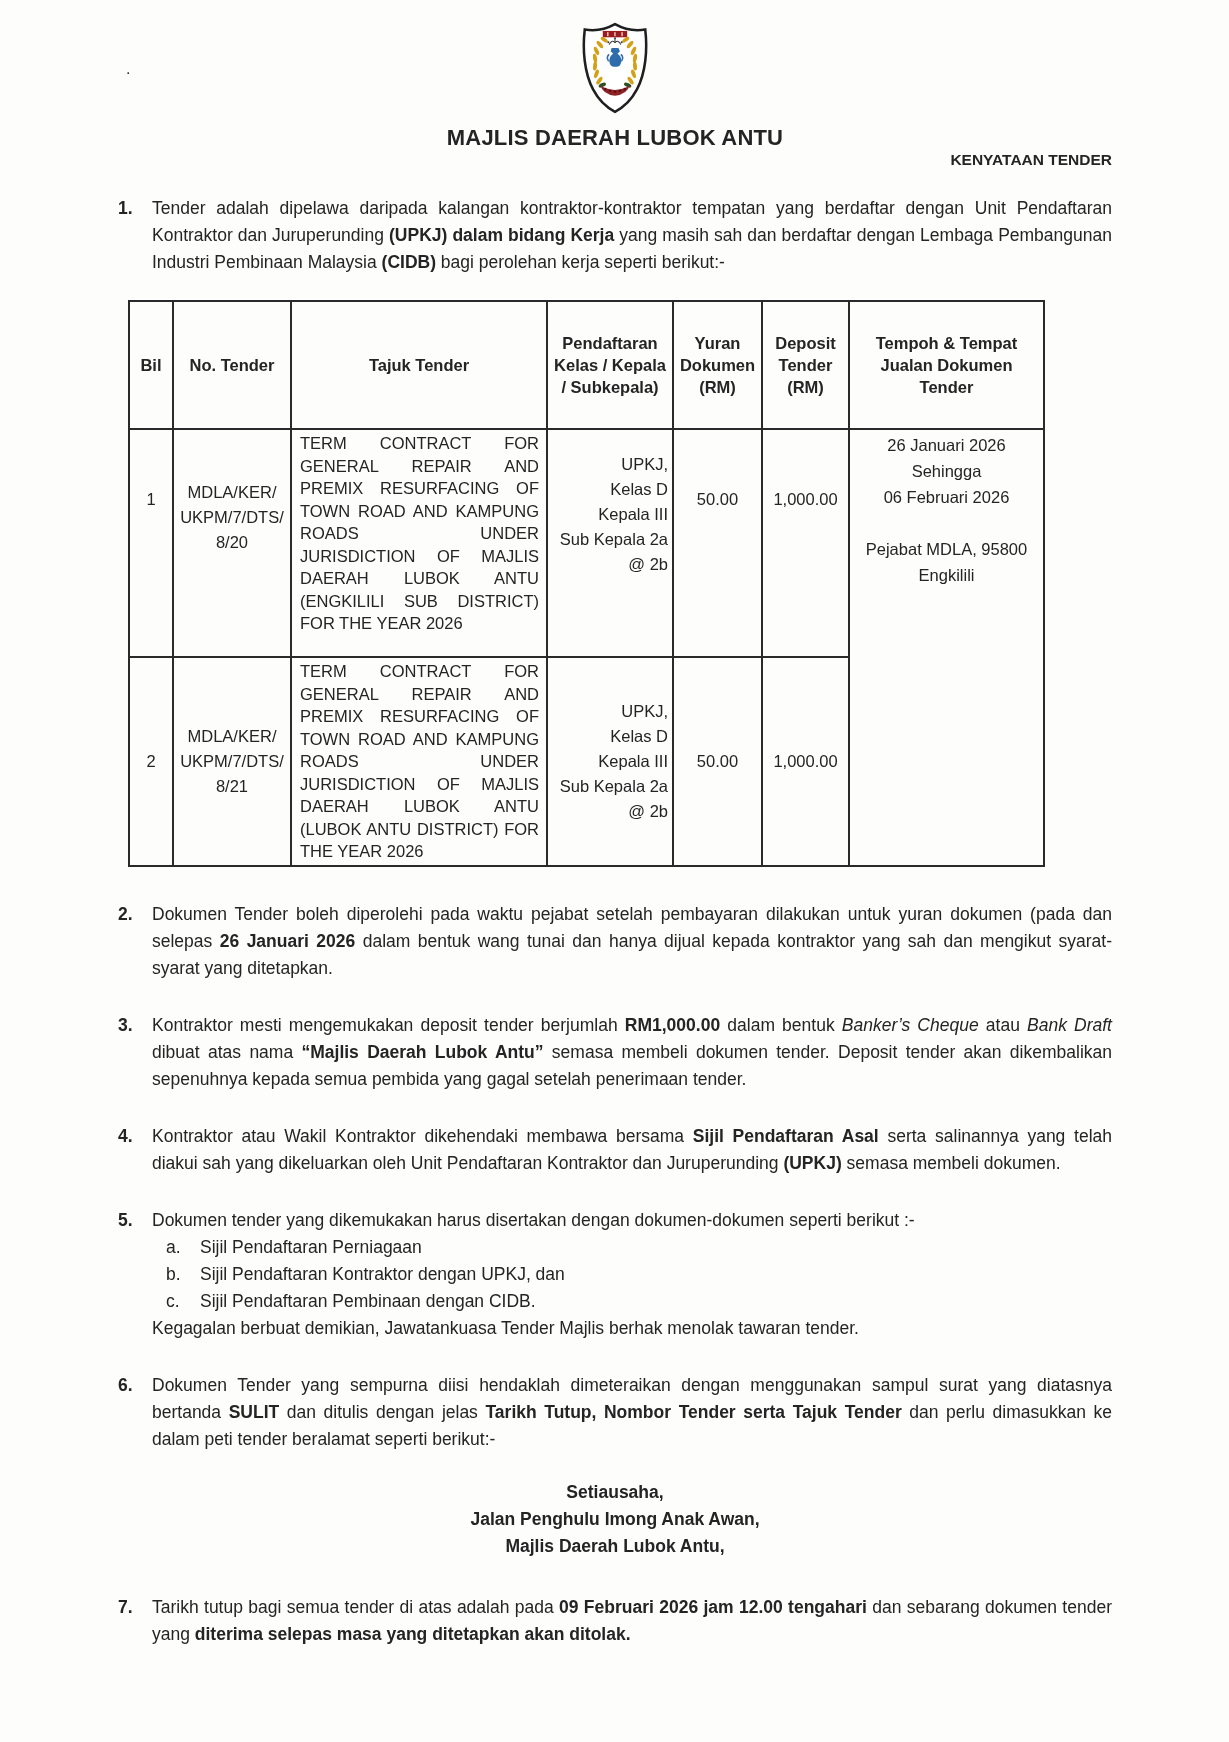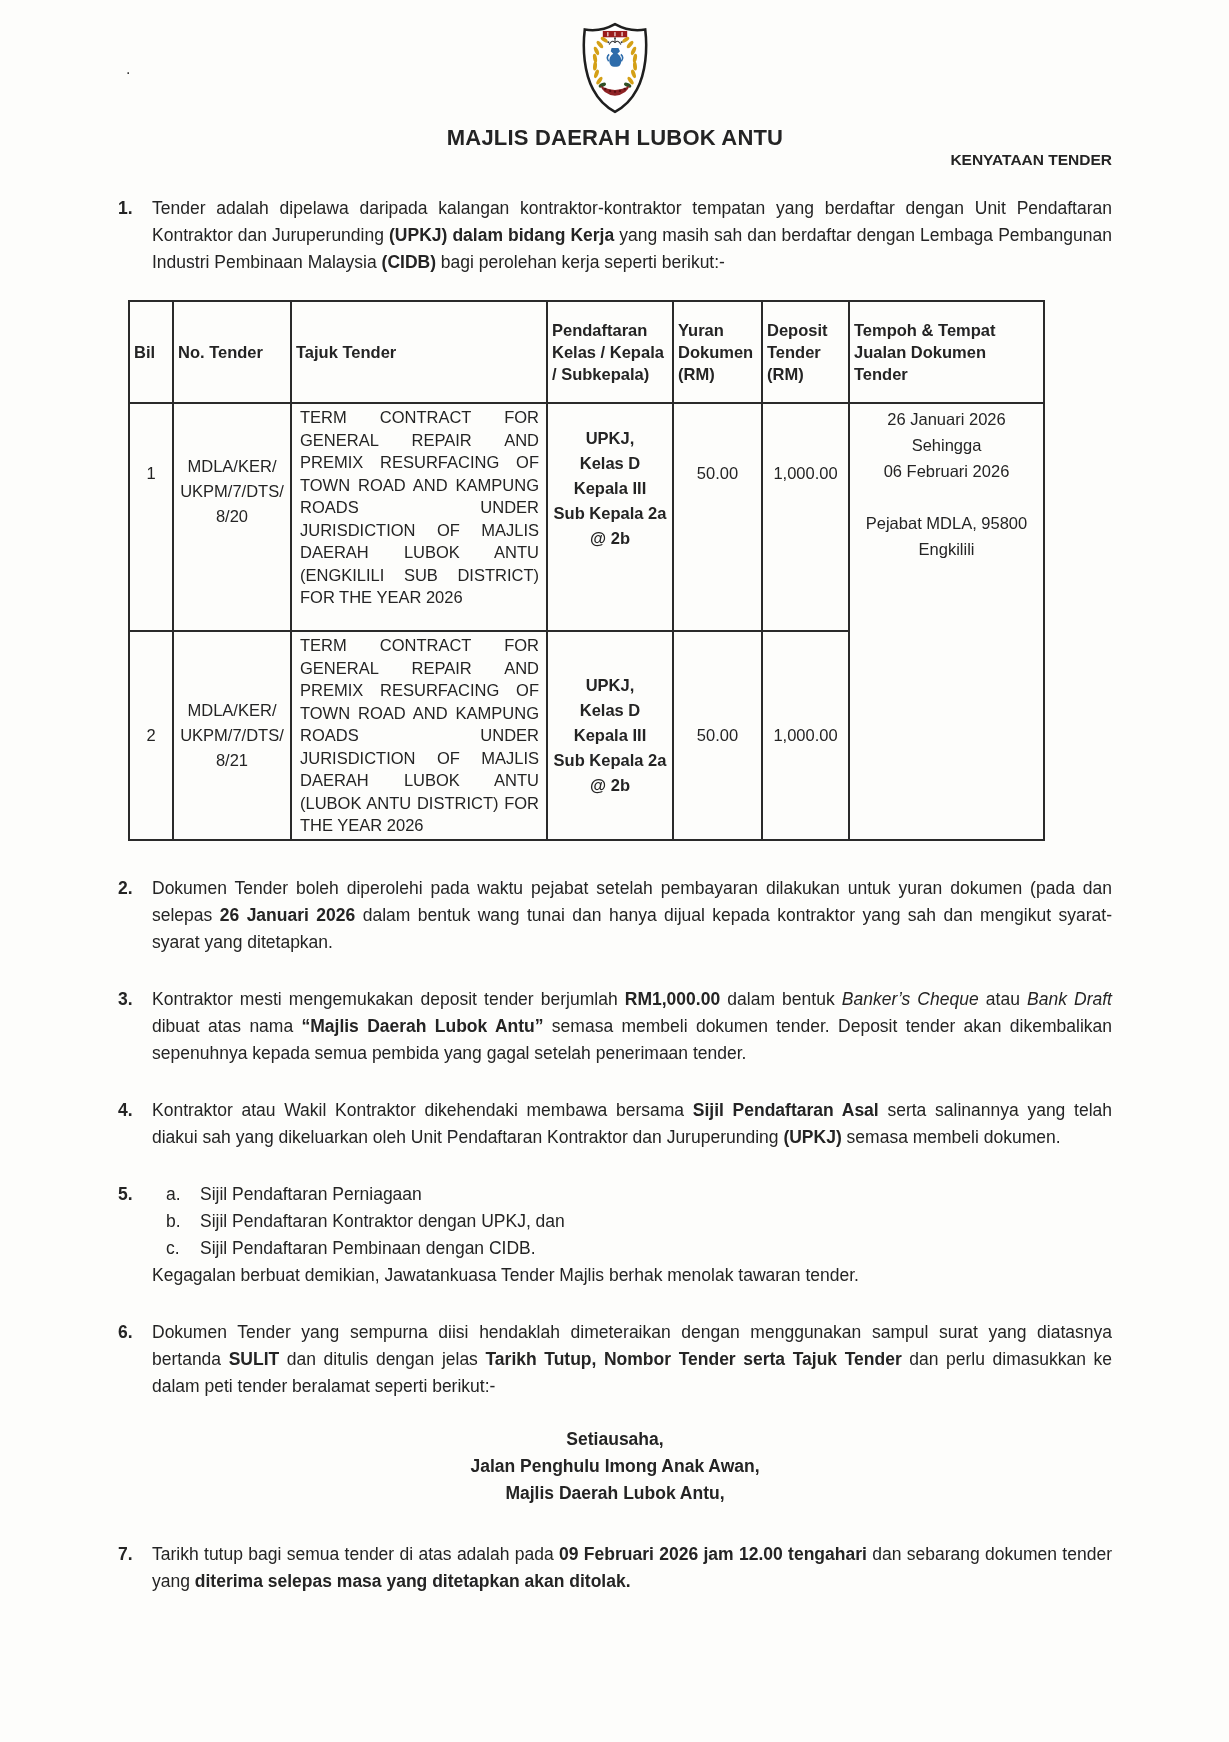--- a/index.html
+++ b/index.html
@@ -19,24 +19,24 @@
   .org-name{text-align:center;font-weight:bold;font-size:22px;line-height:25px;margin-top:11px;letter-spacing:.2px;}
   .doc-title{text-align:right;font-weight:bold;font-size:15.5px;line-height:19px;}
   .clause{display:flex;margin-top:30px;font-size:17.5px;line-height:27px;}
   .clause .num{width:34px;flex:none;font-weight:bold;}
   .clause .body{flex:1;text-align:justify;}
   .sub{display:flex;}
   .sub .letter{width:34px;flex:none;padding-left:14px;box-sizing:content-box;}
   .sub .subtext{flex:1;}
   .tender-table{border-collapse:collapse;table-layout:fixed;width:915px;margin:24px 0 0 10px;}
   .tender-table th,.tender-table td{border:2px solid #2a2a2a;font-size:16.5px;padding:2px 4px;box-sizing:border-box;}
-  .tender-table th{font-weight:bold;text-align:left;vertical-align:middle;white-space:pre-line;line-height:22px;height:102px;}
+  .tender-table th{font-weight:bold;text-align:center;vertical-align:middle;white-space:pre-line;line-height:22px;height:128px;}
   .pre{white-space:pre-line;}
   .ctr{text-align:center;}
-  .bold{font-weight:bold;}
+  .bold{font-weight:normal;text-align:right;}
   tr.r1 td{height:228px;vertical-align:top;}
   tr.r2 td{height:188px;vertical-align:middle;}
   td.tajuk{text-align:justify;line-height:22.5px;padding:2px 7px 2px 8px;}
   tr.r1 td.bil{padding-top:60px;}
   tr.r1 td.noten{padding-top:50px;}
   tr.r1 td.pendf{padding-top:22px;}
   tr.r1 td.fee{padding-top:60px;}
   td.noten,td.pendf{line-height:25px;}
   td.tempoh{vertical-align:middle;line-height:26px;padding-bottom:62px;}
   .addr{margin-top:26px;text-align:center;font-weight:bold;font-size:17.5px;line-height:27px;}
@@ -190,20 +190,21 @@
   </div>
 
   <div class="clause">
     <div class="num">4.</div>
     <div class="body"><span>Kontraktor atau Wakil Kontraktor dikehendaki membawa bersama </span><span style="font-weight: bold;">Sijil Pendaftaran Asal</span><span> serta salinannya yang telah diakui sah yang dikeluarkan oleh Unit Pendaftaran Kontraktor dan Juruperunding </span><span style="font-weight: bold;">(UPKJ)</span><span> semasa membeli dokumen.</span></div>
   </div>
 
   <div class="clause">
     <div class="num">5.</div>
     <div class="body">
+      <div style="text-align:left"><span>Dokumen tender yang dikemukakan harus disertakan dengan dokumen-dokumen seperti berikut :-</span></div>
       <div class="sub">
         <div class="letter">a.</div>
         <div class="subtext">Sijil Pendaftaran Perniagaan</div>
       </div>
       <div class="sub">
         <div class="letter">b.</div>
         <div class="subtext">Sijil Pendaftaran Kontraktor dengan UPKJ, dan</div>
       </div>
       <div class="sub">
         <div class="letter">c.</div>

